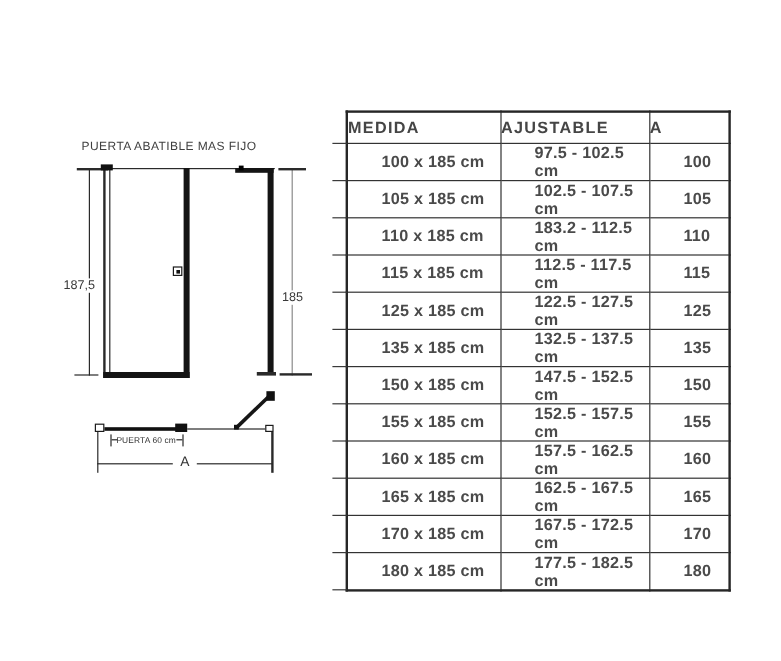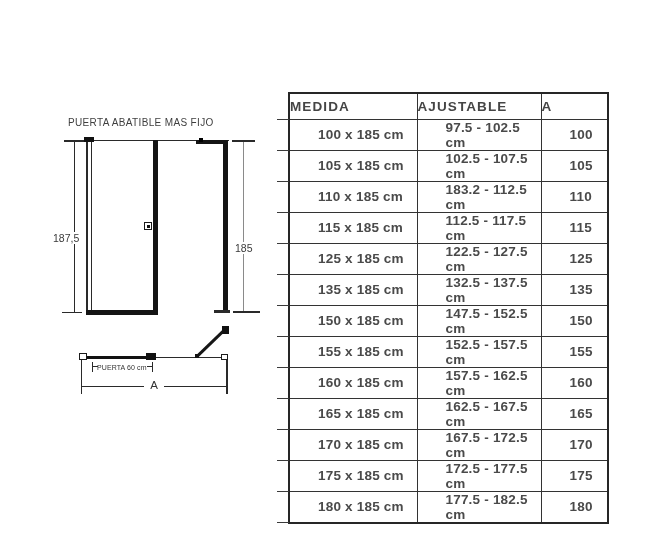--- a/index.html
+++ b/index.html
@@ -190,25 +190,20 @@
           <td>165 x 185 cm</td>
           <td>162.5 - 167.5 cm</td>
           <td>165</td>
         </tr>
         <tr>
           <td>170 x 185 cm</td>
           <td>167.5 - 172.5 cm</td>
           <td>170</td>
         </tr>
         <tr>
-          <td>175 x 185 cm</td>
-          <td>172.5 - 177.5 cm</td>
-          <td>175</td>
-        </tr>
-        <tr>
           <td>180 x 185 cm</td>
           <td>177.5 - 182.5 cm</td>
           <td>180</td>
         </tr>
     </tbody>
   </table>
 
 </div>
 
 </body></html>

